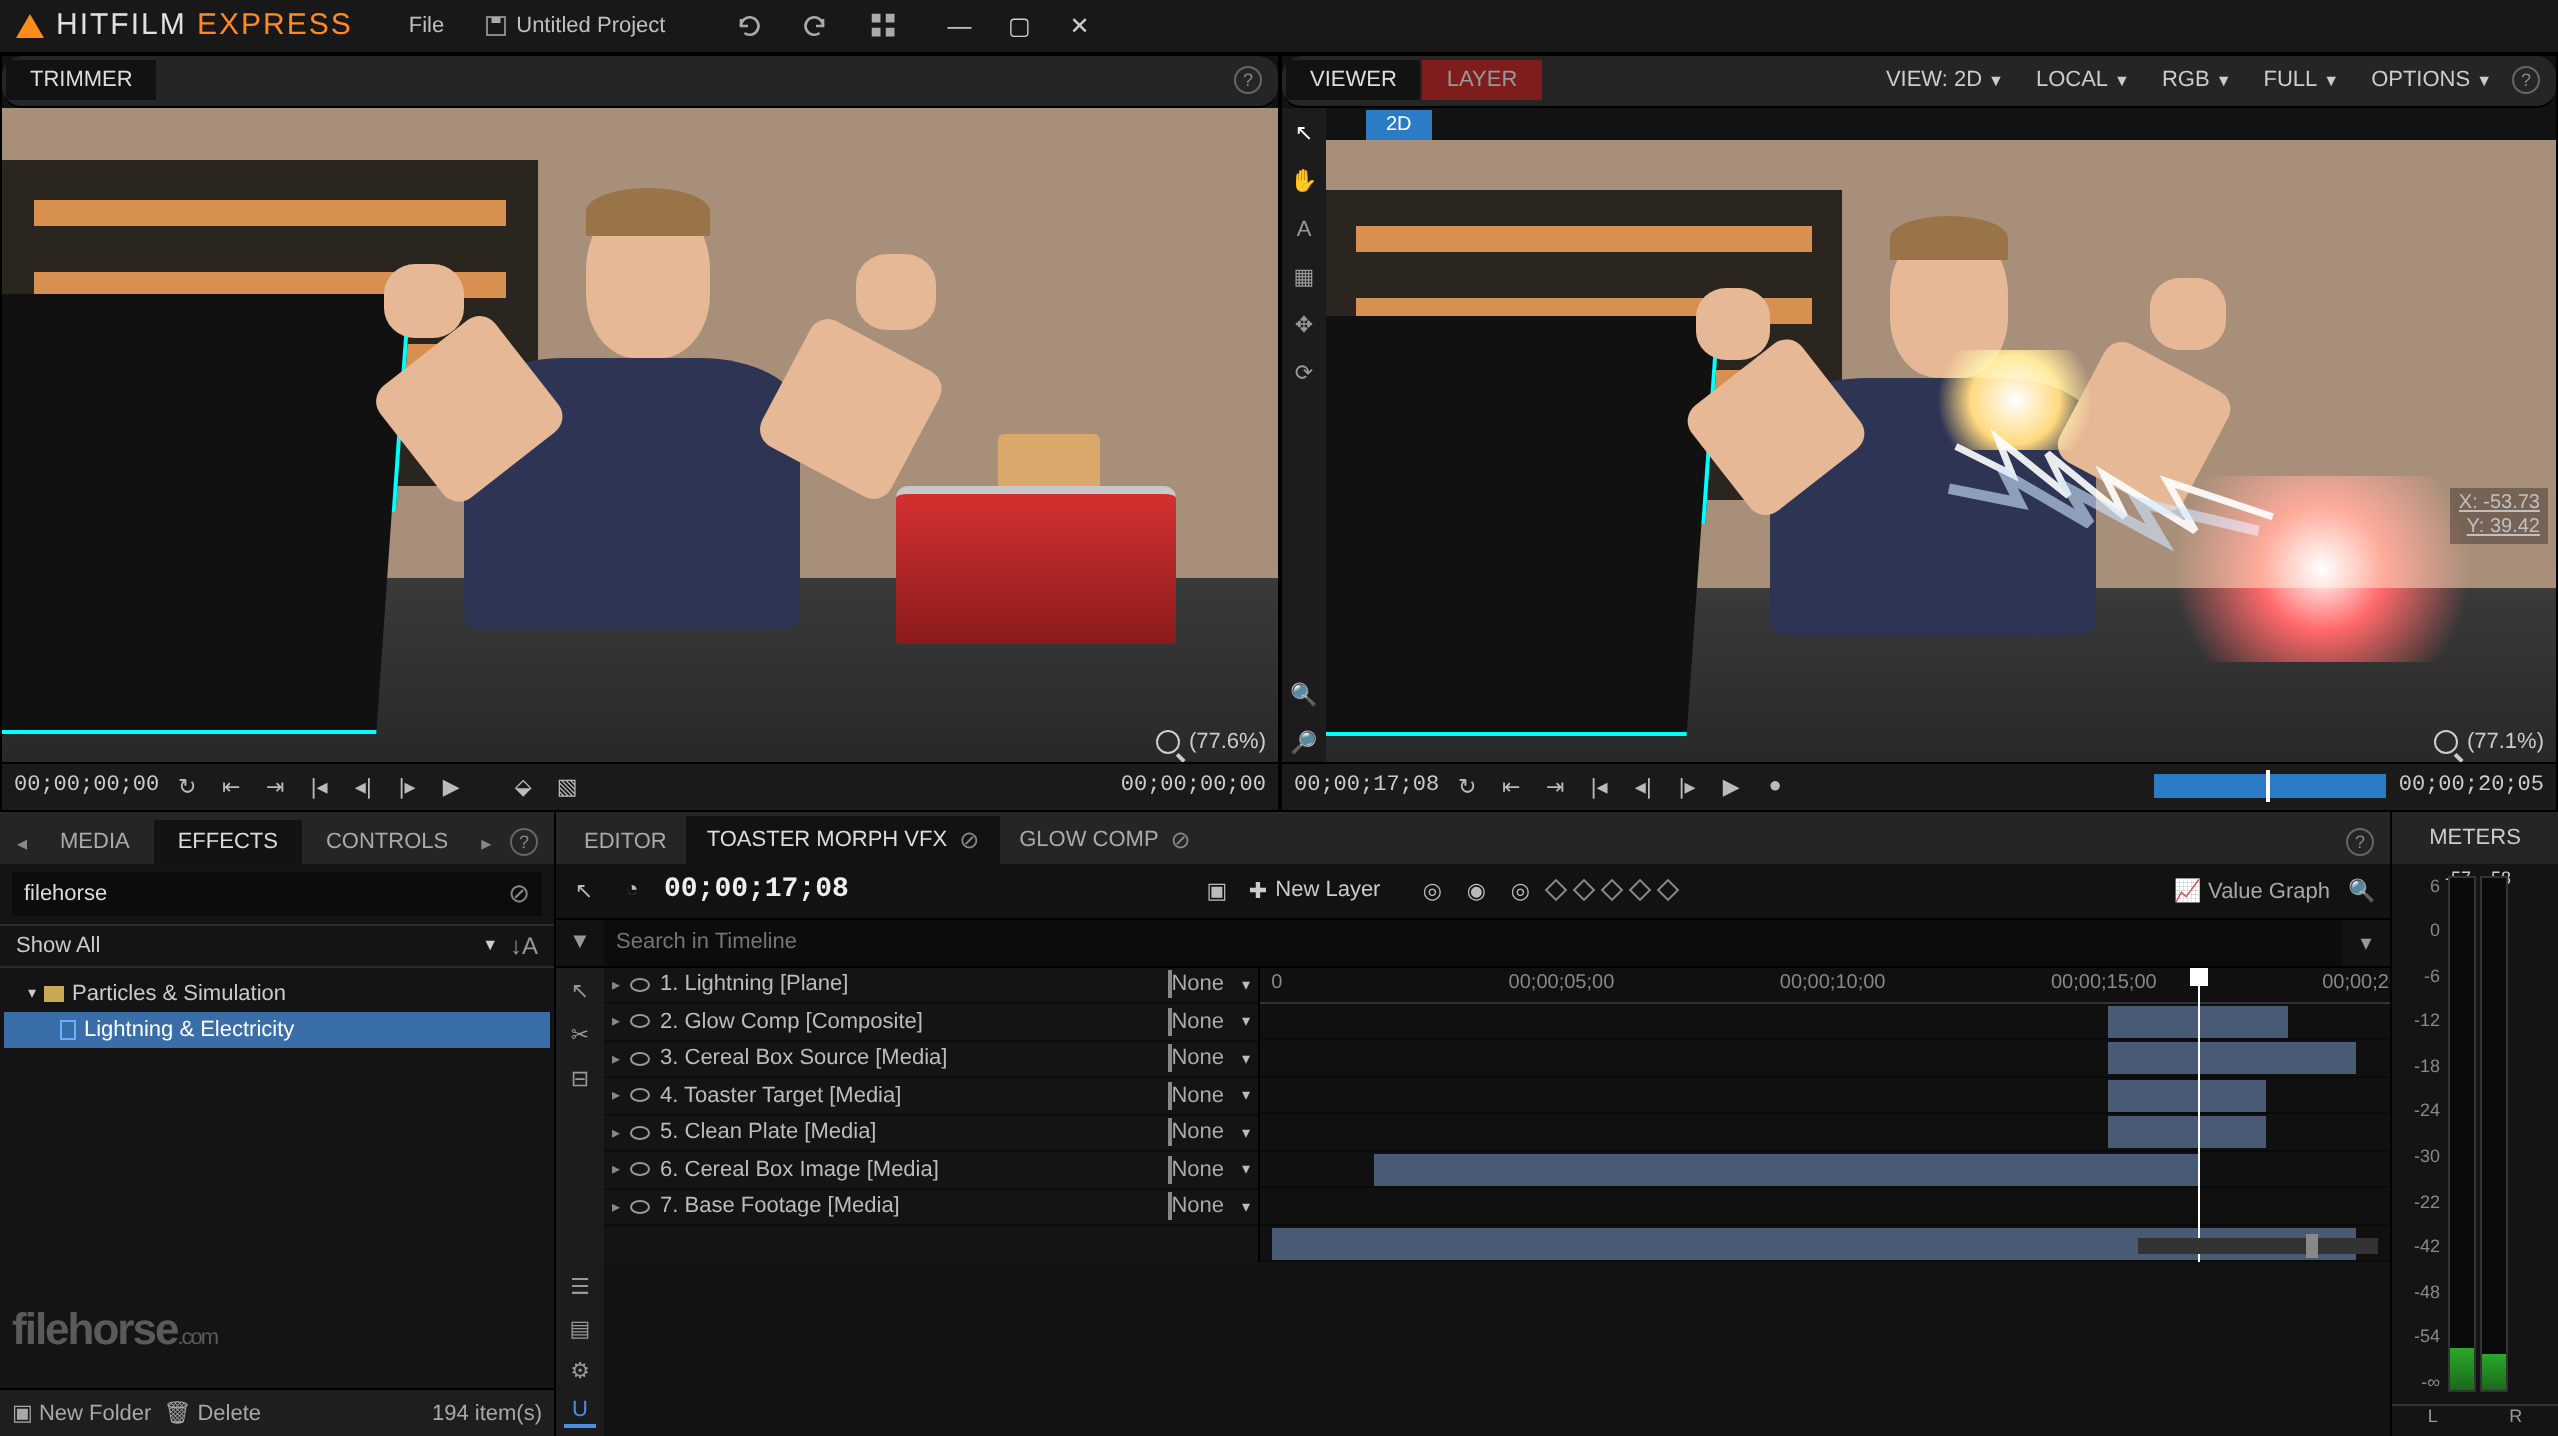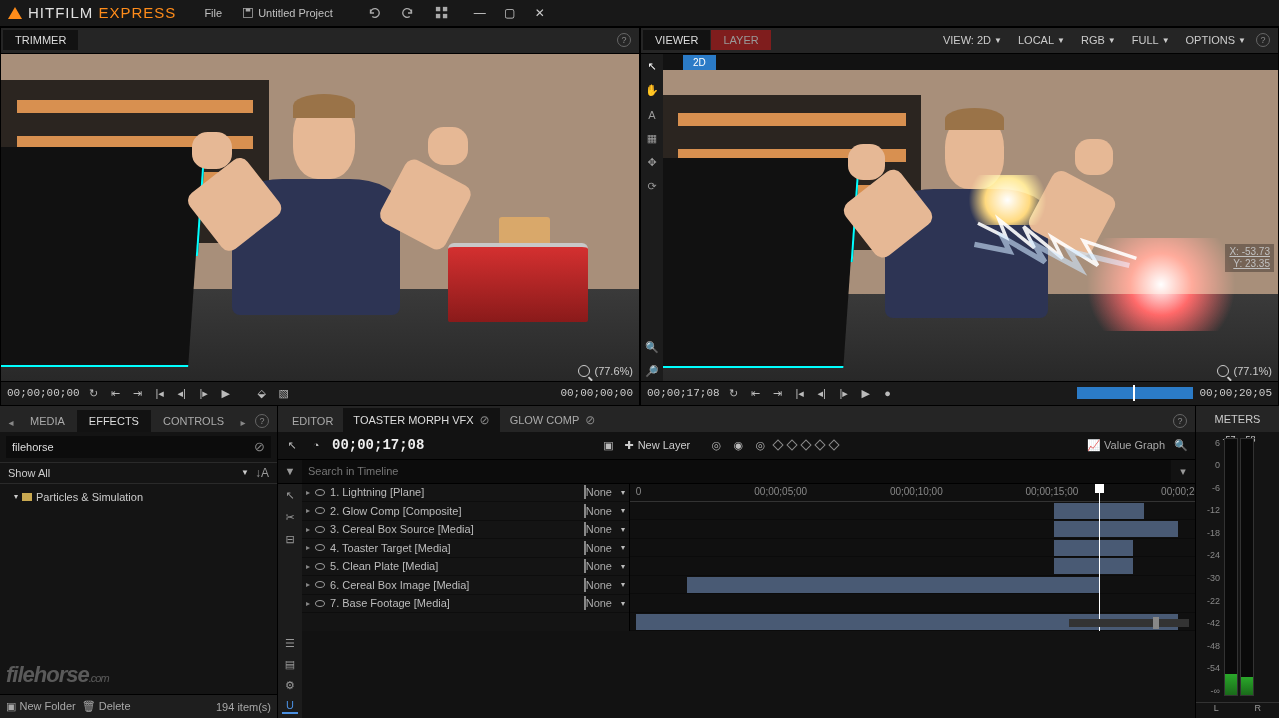--- a/index.html
+++ b/index.html
@@ -15,21 +15,21 @@
 .menu-icon { width: 12px; height: 12px; margin-right: 4px; }
 .top-tabs { display: flex; margin-left: auto; height: 100%; }
 .top-tab { padding: 0 16px; display: flex; align-items: center; font-size: 12px; color: #aaa; }
 .top-tab.active { background: #2b7bc7; color: #fff; }
 .window-btns { display: flex; gap: 16px; margin-left: 14px; color: #ccc; }
 .window-btn { width: 14px; text-align: center; font-size: 12px; }
 
 
 .panels-top { display: flex; height: 396px; }
 .panel { flex: 1; background: #121212; display: flex; flex-direction: column; border: 1px solid #000; }
-.panel-hd { height: 26px; background: #252525; display: flex; align-items: center; padding: 0 2px; border-bottom: 1px solid #000; }
+.panel-hd { height: 26px; background: #252525; display: flex; align-items: center; padding: 0 2px; border-bottom: 1px solid #000; border-radius: 10px; }
 .panel-tab { padding: 4px 12px; background: #121212; color: #ddd; font-size: 11px; margin-right: 1px; }
 .panel-tab.inactive { background: #7f1d1d; color: #999; }
 .panel-hd .right { margin-left: auto; display: flex; align-items: center; gap: 4px; padding-right: 6px; }
 .dd { padding: 2px 6px; color: #ccc; font-size: 11px; display: inline-flex; align-items: center; gap: 3px; }
 .dd .car { font-size: 8px; }
 .help-ic { width: 14px; height: 14px; border: 1px solid #666; border-radius: 50%; display: inline-flex; align-items: center; justify-content: center; font-size: 9px; color: #888; }
 
 .viewport-wrap { flex: 1; display: flex; position: relative; }
 .tool-strip { width: 22px; background: #1c1c1c; display: flex; flex-direction: column; align-items: center; padding-top: 4px; gap: 6px; }
 .tool-btn { width: 18px; height: 18px; display: flex; align-items: center; justify-content: center; color: #999; font-size: 11px; }
@@ -90,21 +90,21 @@
 .search-box .clr { margin-left:auto; color:#888; font-size:13px;}
 .show-row { height:22px; display:flex; align-items:center; padding:0 8px; color:#ccc; border-top:1px solid #2a2a2a; border-bottom:1px solid #2a2a2a;}
 .show-row .car { margin-left:auto; margin-right:6px; font-size:8px;}
 .sort-ic { font-size:12px; color:#999;}
 .tree { flex:1; padding:4px 2px; overflow:hidden; position:relative;}
 .tree-row { height:18px; display:flex; align-items:center; padding-left:12px; gap:4px; color:#ccc;}
 .tree-row.sub { padding-left:28px; }
 .tree-row.sel { background:#3a6ea8; color:#fff;}
 .folder-ic { width:10px;height:8px;background:#c8a850;}
 .fx-ic { width:8px;height:10px;border:1px solid #6bb0ff;}
-.watermark { position:absolute; left:6px; bottom:6px; font-size:22px; font-weight:700; color:rgba(220,220,220,.35); font-family: Arial; letter-spacing:-1px;font-style:italic;}
+.watermark { position:absolute; left:6px; bottom:16px; font-size:22px; font-weight:700; color:rgba(220,220,220,.35); font-family: Arial; letter-spacing:-1px;}
 .watermark .com { font-size:11px; font-weight:400;}
 .bot-bar { height:24px; background:#1e1e1e; display:flex; align-items:center; padding:0 6px; gap:6px; border-top:1px solid #000;}
 .bot-bar .r { margin-left:auto;}
 
 
 .tl-col { flex:1; display:flex; flex-direction:column; background:#121212;}
 .tl-tabs { height:26px; background:#252525; display:flex; align-items:flex-end; padding:0 4px;}
 .tl-tab { padding:5px 10px; font-size:11px; color:#aaa; display:flex; align-items:center; gap:6px;}
 .tl-tab.active { background:#121212; color:#ddd;}
 .tl-tab .close { color:#888; font-size:12px;}
@@ -311,21 +311,21 @@
                 </div>
               <div class="fx-handglow"></div>
               <div class="fx-lightning"><svg viewBox="0 0 100 60">
                     <path d="M2 20 L18 28 L14 18 L34 34 L28 22 L50 40 L44 28 L70 44 L62 30 L92 40" fill="none" stroke="#fff" stroke-width="2" opacity=".9"></path>
                     <path d="M0 32 L20 36 L16 28 L40 42 L34 32 L60 46 L54 36 L88 44" fill="none" stroke="#cfe8ff" stroke-width="3" opacity=".6"></path>
                   </svg></div>
               <div class="fx-glow"></div>
             </div>
             <div class="coords">
               <div>X: -53.73</div>
-                <div>Y: 23.35</div>
+                <div>Y: 39.42</div>
             </div>
             <div class="zoom-row">
               <span class="zoom-ic"></span>
               <span>(77.1%)</span>
             </div>
           </div>
         </div>
       </div>
       <div class="transport">
         <span class="tc">00;00;17;08</span>
@@ -364,20 +364,24 @@
       <div class="show-row">
         <span>Show All</span>
           <span class="car">▼</span>
         <span class="sort-ic">↓A</span>
       </div>
       <div class="tree">
         <div class="tree-row">
           <span style="font-size:8px">▾</span>
             <span class="folder-ic"></span>
           <span>Particles &amp; Simulation</span>
+        </div>
+        <div class="tree-row sub sel">
+          <span class="fx-ic"></span>
+          <span>Lightning &amp; Electricity</span>
         </div>
         <div class="watermark">
           <span>filehorse</span><span class="com">.com</span>
         </div>
       </div>
       <div class="bot-bar">
         <span>▣ <span>New Folder</span></span>
         <span>🗑 <span>Delete</span></span>
         <span class="r">194 item(s)</span>
       </div>

